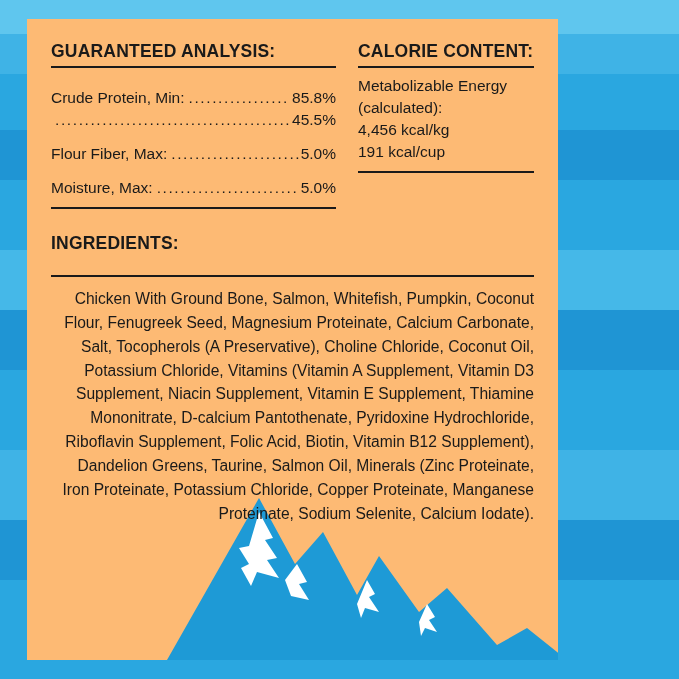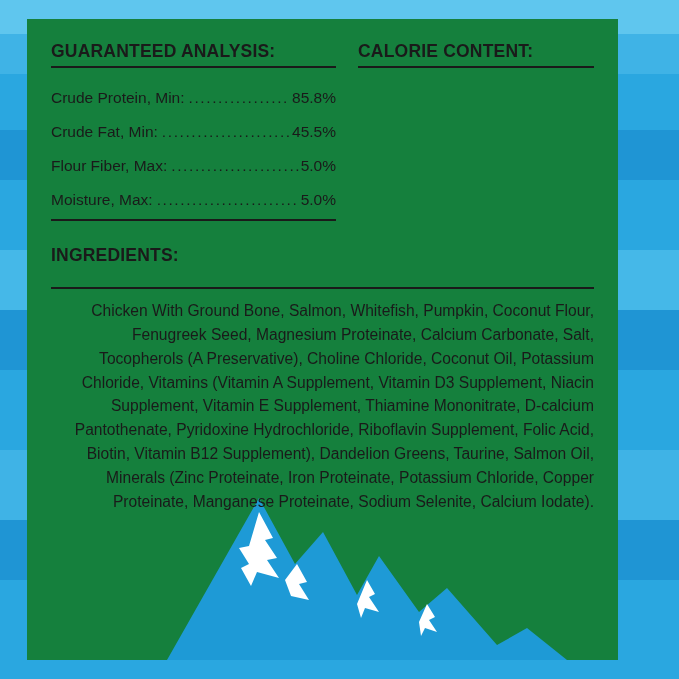--- a/index.html
+++ b/index.html
@@ -37,23 +37,23 @@
   .s8 { top: 370px; height: 80px;  background: #2aa7e0; }
   .s9 { top: 450px; height: 70px;  background: #3fb3e6; }
   .s10{ top: 520px; height: 60px;  background: #1f95d4; }
   .s11{ top: 580px; height: 99px;  background: #2aa7e0; }
 
   
   .card {
     position: absolute;
     left: 27px;
     top: 19px;
-    width: 591px;
+    width: 531px;
     height: 641px;
-    background: #15803d;
+    background: #fdba74;
     overflow: hidden;
   }
 
   .content {
     position: relative;
     padding: 22px 24px 0 24px;
     z-index: 3;
   }
 
   
@@ -172,39 +172,44 @@
 
         <div class="col-left">
           <div class="sect-title">GUARANTEED ANALYSIS:</div>
           <div class="rows">
             <div class="ga-row">
               <span class="ga-label">Crude Protein, Min:</span>
               <span class="ga-dots">........................................................</span>
               <span class="ga-val">85.8%</span>
             </div>
             <div class="ga-row">
-              <span class="ga-label">Crude Fat, Min:</span>
               <span class="ga-dots">........................................................</span>
               <span class="ga-val">45.5%</span>
             </div>
             <div class="ga-row">
               <span class="ga-label">Flour Fiber, Max:</span>
               <span class="ga-dots">........................................................</span>
               <span class="ga-val">5.0%</span>
             </div>
             <div class="ga-row">
               <span class="ga-label">Moisture, Max:</span>
               <span class="ga-dots">........................................................</span>
               <span class="ga-val">5.0%</span>
             </div>
           </div>
         </div>
 
         <div class="col-right">
           <div class="sect-title">CALORIE CONTENT:</div>
+          <div class="cc-lines">
+            <div class="cc-line">Metabolizable Energy</div>
+            <div class="cc-line">(calculated):</div>
+            <div class="cc-line">4,456 kcal/kg</div>
+            <div class="cc-line">191 kcal/cup</div>
+          </div>
         </div>
 
       </div>
 
       <div class="ingredients">
         <div class="ing-title">INGREDIENTS:</div>
         <div class="ing-body">Chicken With Ground Bone, Salmon, Whitefish, Pumpkin, Coconut Flour, Fenugreek Seed, Magnesium Proteinate, Calcium Carbonate, Salt, Tocopherols (A Preservative), Choline Chloride, Coconut Oil, Potassium Chloride, Vitamins (Vitamin A Supplement, Vitamin D3 Supplement, Niacin Supplement, Vitamin E Supplement, Thiamine Mononitrate, D-calcium Pantothenate, Pyridoxine Hydrochloride, Riboflavin Supplement, Folic Acid, Biotin, Vitamin B12 Supplement), Dandelion Greens, Taurine, Salmon Oil, Minerals (Zinc Proteinate, Iron Proteinate, Potassium Chloride, Copper Proteinate, Manganese Proteinate, Sodium Selenite, Calcium Iodate).</div>
       </div>
 
     </div>

